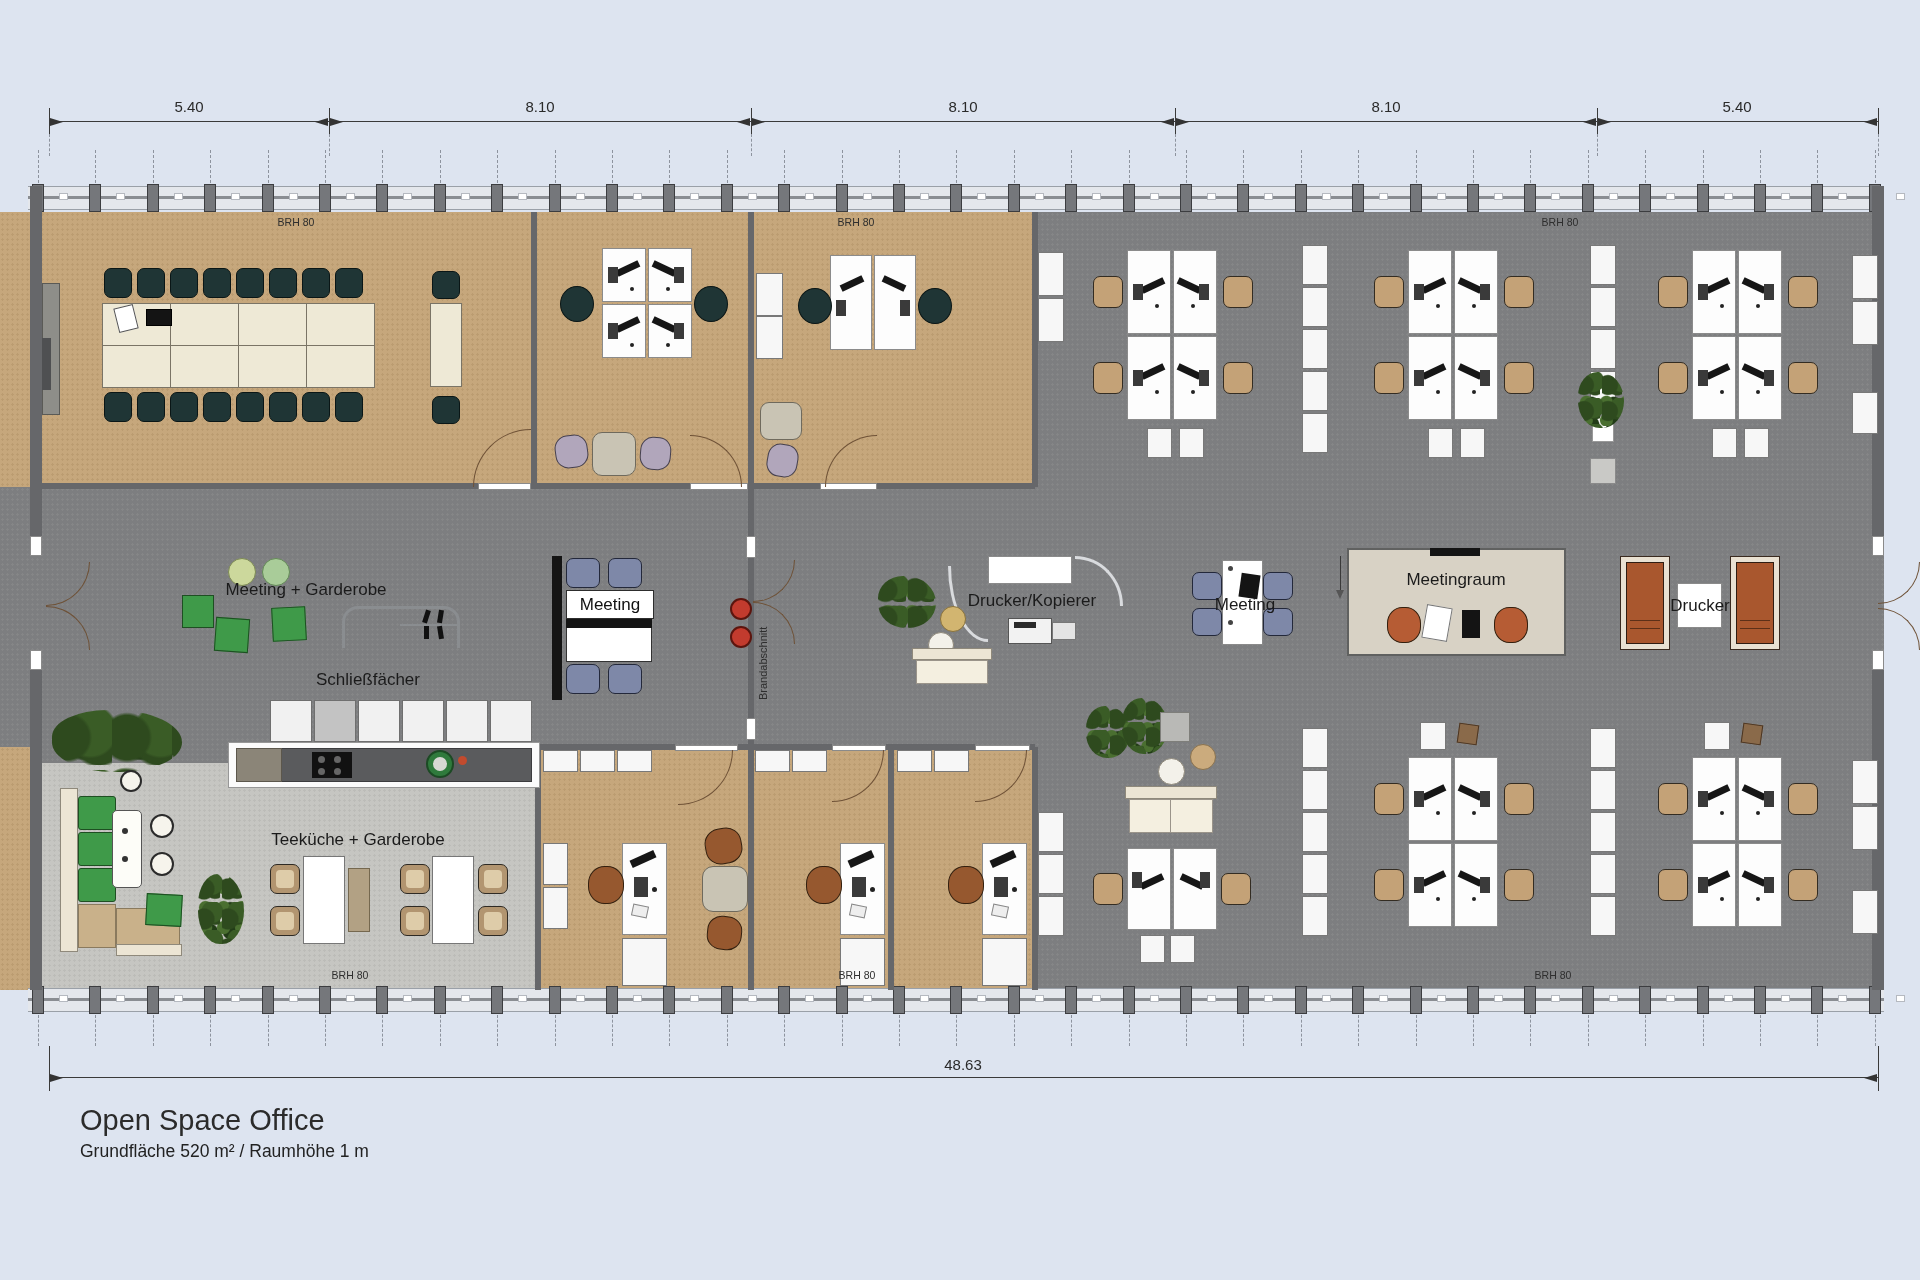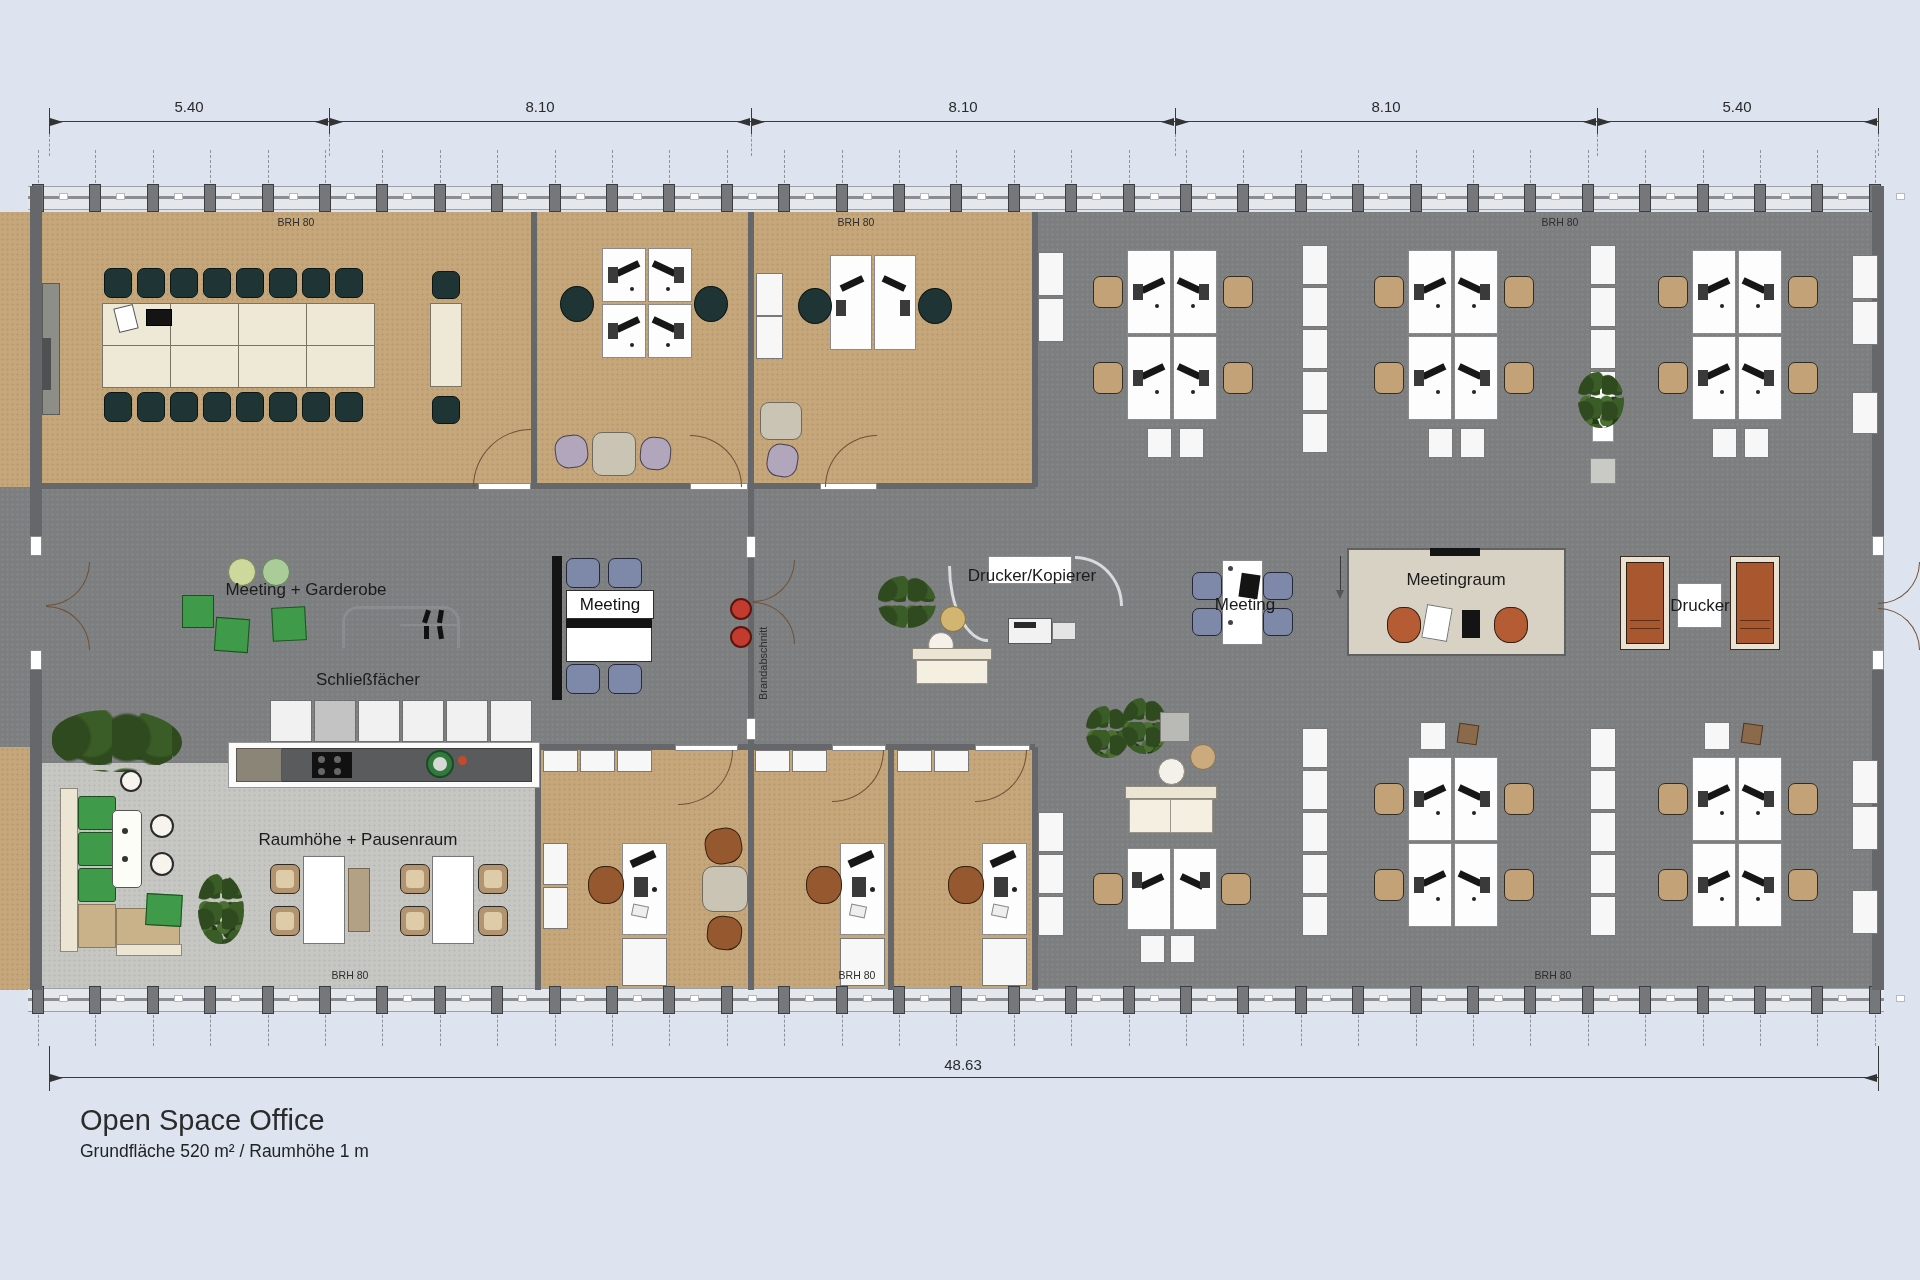--- a/index.html
+++ b/index.html
@@ -715,25 +715,25 @@
       <div class="abs ch c-tk" style="left: 478px; top: 906px; width: 30px; height: 30px;">
         <div style="position: absolute; inset: 5px; background: rgb(232, 217, 184); border-radius: 4px; opacity: 0.8;"></div>
       </div>
     </div>
   <div id="labels">
     <span class="lbl" style="left:306px;top:580px">Meeting + Garderobe</span>
     <span class="lbl" style="left:368px;top:670px">Schließfächer</span>
     <div class="mbox" style="left:566px;top:590px;width:86px;height:27px">
         <span>Meeting</span>
       </div>
-    <span class="lbl" style="left:1032px;top:566px">Drucker/Kopierer</span>
+    <span class="lbl" style="left:1032px;top:591px">Drucker/Kopierer</span>
     <span class="lbl" style="left:1245px;top:595px">Meeting</span>
     <span class="lbl" style="left:1456px;top:570px">Meetingraum</span>
     <span class="lbl" style="left:1700px;top:596px">Drucker</span>
-    <span class="lbl" style="left:358px;top:830px">Raumhöhe + Pausenraum</span>
+    <span class="lbl" style="left:358px;top:830px">Teeküche + Garderobe</span>
     <span class="vlbl" style="left:757px;top:700px">Brandabschnitt</span>
     <span class="brh" style="left:296px;top:216px">BRH 80</span>
     <span class="brh" style="left:856px;top:216px">BRH 80</span>
     <span class="brh" style="left:1560px;top:216px">BRH 80</span>
     <span class="brh" style="left:350px;top:969px">BRH 80</span>
     <span class="brh" style="left:857px;top:969px">BRH 80</span>
     <span class="brh" style="left:1553px;top:969px">BRH 80</span>
     <span class="dimlbl" style="left:189px;top:98px">5.40</span>
     <span class="dimlbl" style="left:540px;top:98px">8.10</span>
     <span class="dimlbl" style="left:963px;top:98px">8.10</span>

